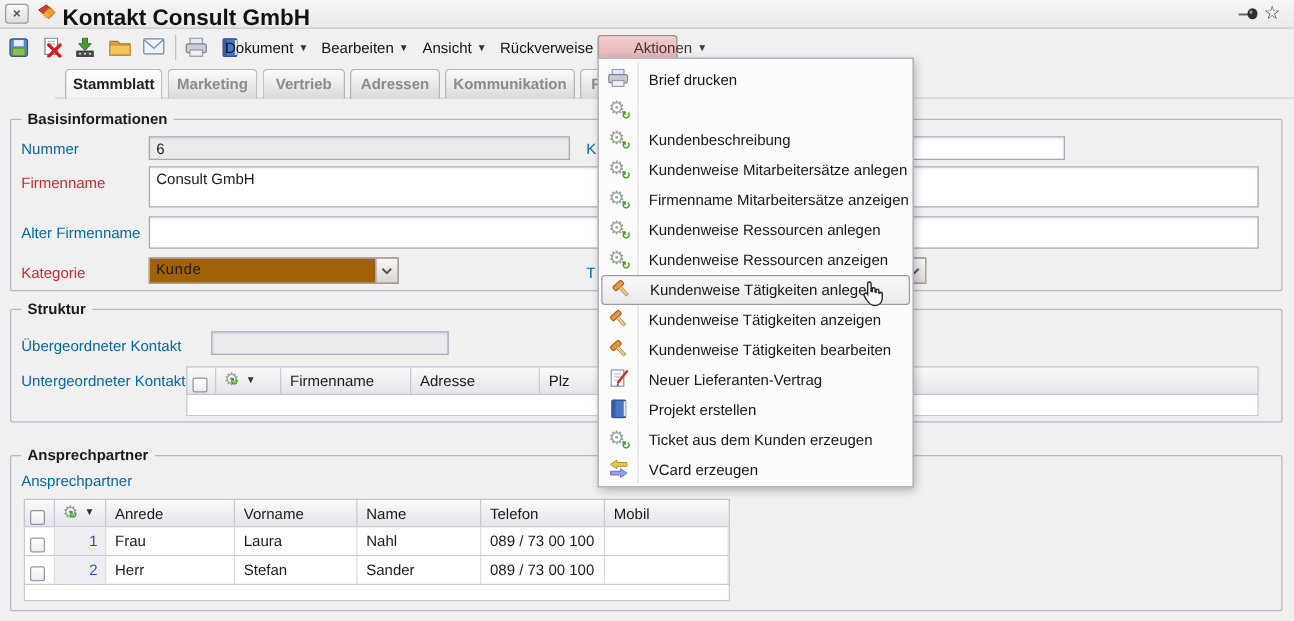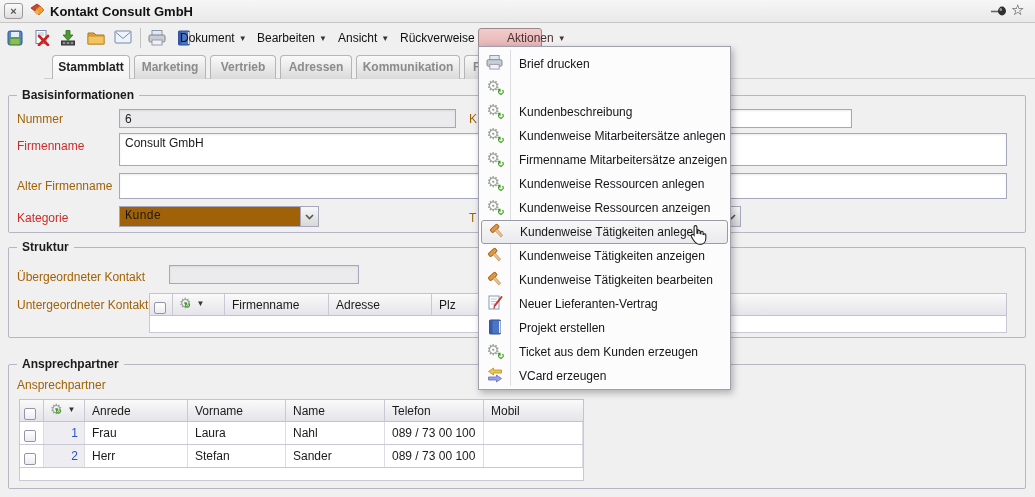--- a/index.html
+++ b/index.html
@@ -7,21 +7,21 @@
   body { font-family:"Liberation Sans", sans-serif; font-size:12px; color:#1a1a1a; }
   .window { position:relative; width:1035px; height:497px; background:#f0f0f0; overflow:hidden; }
 
   
   .titlebar { position:absolute; left:0; top:0; width:1035px; height:23px;
     background:linear-gradient(#f6f6f6,#e9e9e9); border-bottom:1px solid #c6c6c6; }
   .close-btn { position:absolute; left:4px; top:3px; width:19px; height:16px;
     border:1px solid #9a9a9a; border-radius:3px; background:linear-gradient(#fbfbfb,#dedede);
     color:#555; font-weight:bold; font-size:11px; text-align:center; line-height:14px; }
   .app-icon { position:absolute; left:29px; top:3px; }
-  .win-title { position:absolute; left:50px; top:4px; font-weight:bold; font-size:13px; color:#111; }
+  .win-title { position:absolute; left:50px; top:4px; font-weight:bold; font-size:18px; color:#111; }
   .pin-icon { position:absolute; left:990px; top:5px; }
   .star-icon { position:absolute; left:1011px; top:1px; font-size:15px; color:#333; }
 
   
   .toolbar { position:absolute; left:0; top:24px; width:1035px; height:28px; background:#f0f0f0; }
   .tbtn { position:absolute; top:3px; width:24px; height:22px; border-radius:3px; text-align:center; padding-top:3px; }
   .tsep { position:absolute; left:140px; top:4px; width:1px; height:20px; background:#c2c2c2; }
   .tmenu { position:absolute; top:5px; height:19px; line-height:18px; color:#111; padding:0 4px; }
   .tmenu .arr, .actions-btn .arr { font-size:8px; color:#333; margin-left:4px; vertical-align:1px; }
   .actions-btn { position:absolute; left:478px; top:4px; width:64px; height:21px; line-height:19px; text-align:center;
@@ -31,21 +31,21 @@
   
   .tabs { position:absolute; left:0; top:53px; width:1035px; height:26px; border-bottom:1px solid #cfcfcf;margin-left:44px; }
   .tab { position:absolute; top:2px; height:24px; line-height:23px; text-align:center; font-weight:bold;
     border:1px solid #b5b5b5; border-bottom:none; border-radius:4px 4px 0 0;
     background:linear-gradient(#fafafa,#dadada); color:#8b8b8b; }
   .tab.active { background:linear-gradient(#ffffff,#f2f2f2); color:#222; }
 
   
   .fs { position:absolute; border:1px solid #b6b6c6; border-radius:2px; }
   .legend { position:absolute; top:-8px; left:8px; background:#f0f0f0; padding:0 5px; font-weight:bold; color:#1b1b1b; }
-  .flabel { position:absolute; color:#a16207; }
+  .flabel { position:absolute; color:#0369a1; }
   .flabel.req { color:#cc2b2b; }
   .inp { position:absolute; background:#fff; border:1px solid #a6a6bc; box-shadow:inset 0 1px 2px rgba(0,0,0,.08);
     padding:2px 5px 0 5px; font-size:12px; overflow:hidden; white-space:nowrap; }
   .inp.dis { background:#ebebee; }
   .sel { position:absolute; background:#a16207; border:1px solid #a6a6bc;font-family:Liberation Mono, monospace; }
   .sel .val { position:absolute; left:5px; top:2px; }
   .sel .btn { position:absolute; right:0; top:0; bottom:0; width:18px;
     background:linear-gradient(#f7f7f7,#d8d8d8); border-left:1px solid #a6a6bc; }
   .sel .btn svg { position:absolute; left:4px; top:7px; }
 

